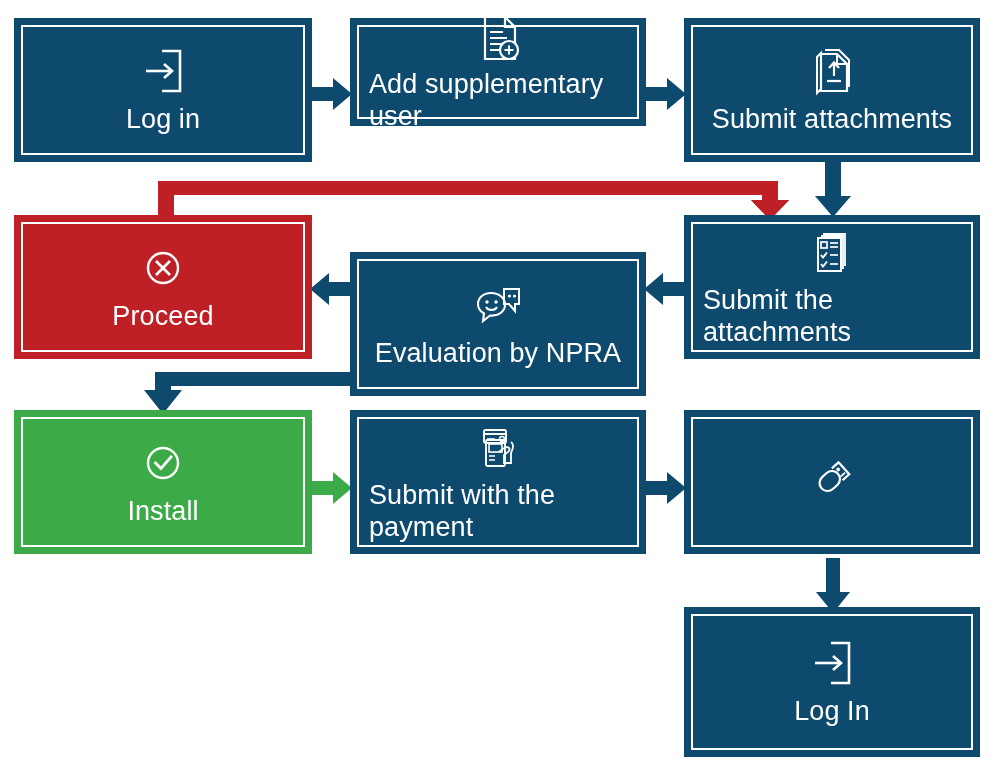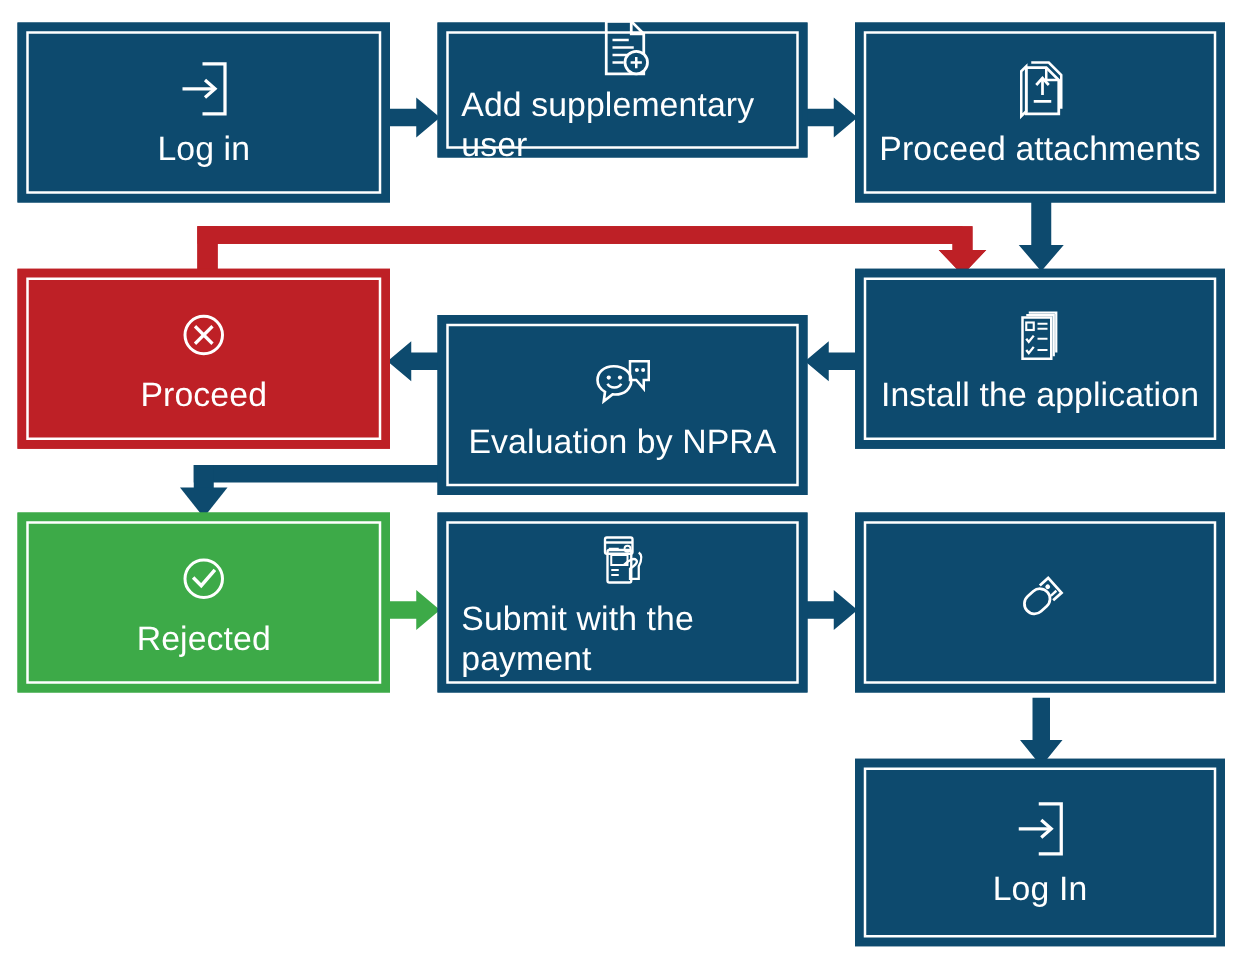--- a/index.html
+++ b/index.html
@@ -180,21 +180,21 @@
         <svg width="50" height="52" viewBox="0 0 50 52">
           <path d="M10,12 L14,8 L14,44 L10,48 Z" fill="none" stroke="#ffffff" stroke-width="2"></path>
           <path d="M14,9 L30,9 L40,19 L40,46 L14,46 Z" fill="none" stroke="#ffffff" stroke-width="2.2"></path>
           <path d="M18,5 L32,5 L42,15 L42,42" fill="none" stroke="#ffffff" stroke-width="2"></path>
           <path d="M30,9 L30,19 L40,19" fill="none" stroke="#ffffff" stroke-width="2"></path>
           <line x1="27" y1="18" x2="27" y2="31" stroke="#ffffff" stroke-width="2.2"></line>
           <path d="M22,23 L27,17.5 L32,23" fill="none" stroke="#ffffff" stroke-width="2.2"></path>
           <line x1="20" y1="36" x2="34" y2="36" stroke="#ffffff" stroke-width="2.2"></line>
         </svg>
       </span>
-      <span class="node-label">Proceed attachments</span>
+      <span class="node-label">Submit attachments</span>
     </div>
   </div>
 
   <div class="node red" style="left:14px; top:215px; width:298px; height:144px;">
     <div class="node-inner">
       <span class="node-icon">
         <svg width="46" height="52" viewBox="0 0 46 52">
           <circle cx="23" cy="26" r="15" fill="none" stroke="#ffffff" stroke-width="2.4"></circle>
           <line x1="16" y1="19" x2="30" y2="33" stroke="#ffffff" stroke-width="2.6"></line>
           <line x1="30" y1="19" x2="16" y2="33" stroke="#ffffff" stroke-width="2.6"></line>
@@ -230,33 +230,33 @@
           <rect x="11" y="12" width="23" height="33" fill="none" stroke="#ffffff" stroke-width="2"></rect>
           <rect x="14" y="16" width="6" height="6" fill="none" stroke="#ffffff" stroke-width="1.7"></rect>
           <line x1="23" y1="17" x2="31" y2="17" stroke="#ffffff" stroke-width="1.7"></line>
           <line x1="23" y1="21" x2="31" y2="21" stroke="#ffffff" stroke-width="1.7"></line>
           <path d="M14,29 L16,31.5 L20,26.5" fill="none" stroke="#ffffff" stroke-width="1.9"></path>
           <line x1="23" y1="29" x2="31" y2="29" stroke="#ffffff" stroke-width="1.7"></line>
           <path d="M14,38 L16,40.5 L20,35.5" fill="none" stroke="#ffffff" stroke-width="1.9"></path>
           <line x1="23" y1="38" x2="31" y2="38" stroke="#ffffff" stroke-width="1.7"></line>
         </svg>
       </span>
-      <span class="node-label">Install the application</span>
+      <span class="node-label">Submit the attachments</span>
     </div>
   </div>
 
   <div class="node green" style="left:14px; top:410px; width:298px; height:144px;">
     <div class="node-inner">
       <span class="node-icon">
         <svg width="46" height="52" viewBox="0 0 46 52">
           <circle cx="23" cy="26" r="15" fill="none" stroke="#ffffff" stroke-width="2.4"></circle>
           <path d="M15.5,26 L21,31.5 L31,20" fill="none" stroke="#ffffff" stroke-width="2.8" stroke-linecap="square"></path>
         </svg>
       </span>
-      <span class="node-label">Rejected</span>
+      <span class="node-label">Install</span>
     </div>
   </div>
 
   <div class="node" style="left:350px; top:410px; width:296px; height:144px;">
     <div class="node-inner">
       <span class="node-icon">
         <svg width="50" height="52" viewBox="0 0 50 52">
           <rect x="11" y="9" width="22" height="13" rx="1.5" fill="none" stroke="#ffffff" stroke-width="1.9"></rect>
           <line x1="11" y1="13" x2="33" y2="13" stroke="#ffffff" stroke-width="2"></line>
           <line x1="14" y1="18" x2="22" y2="18" stroke="#ffffff" stroke-width="1.6"></line>

